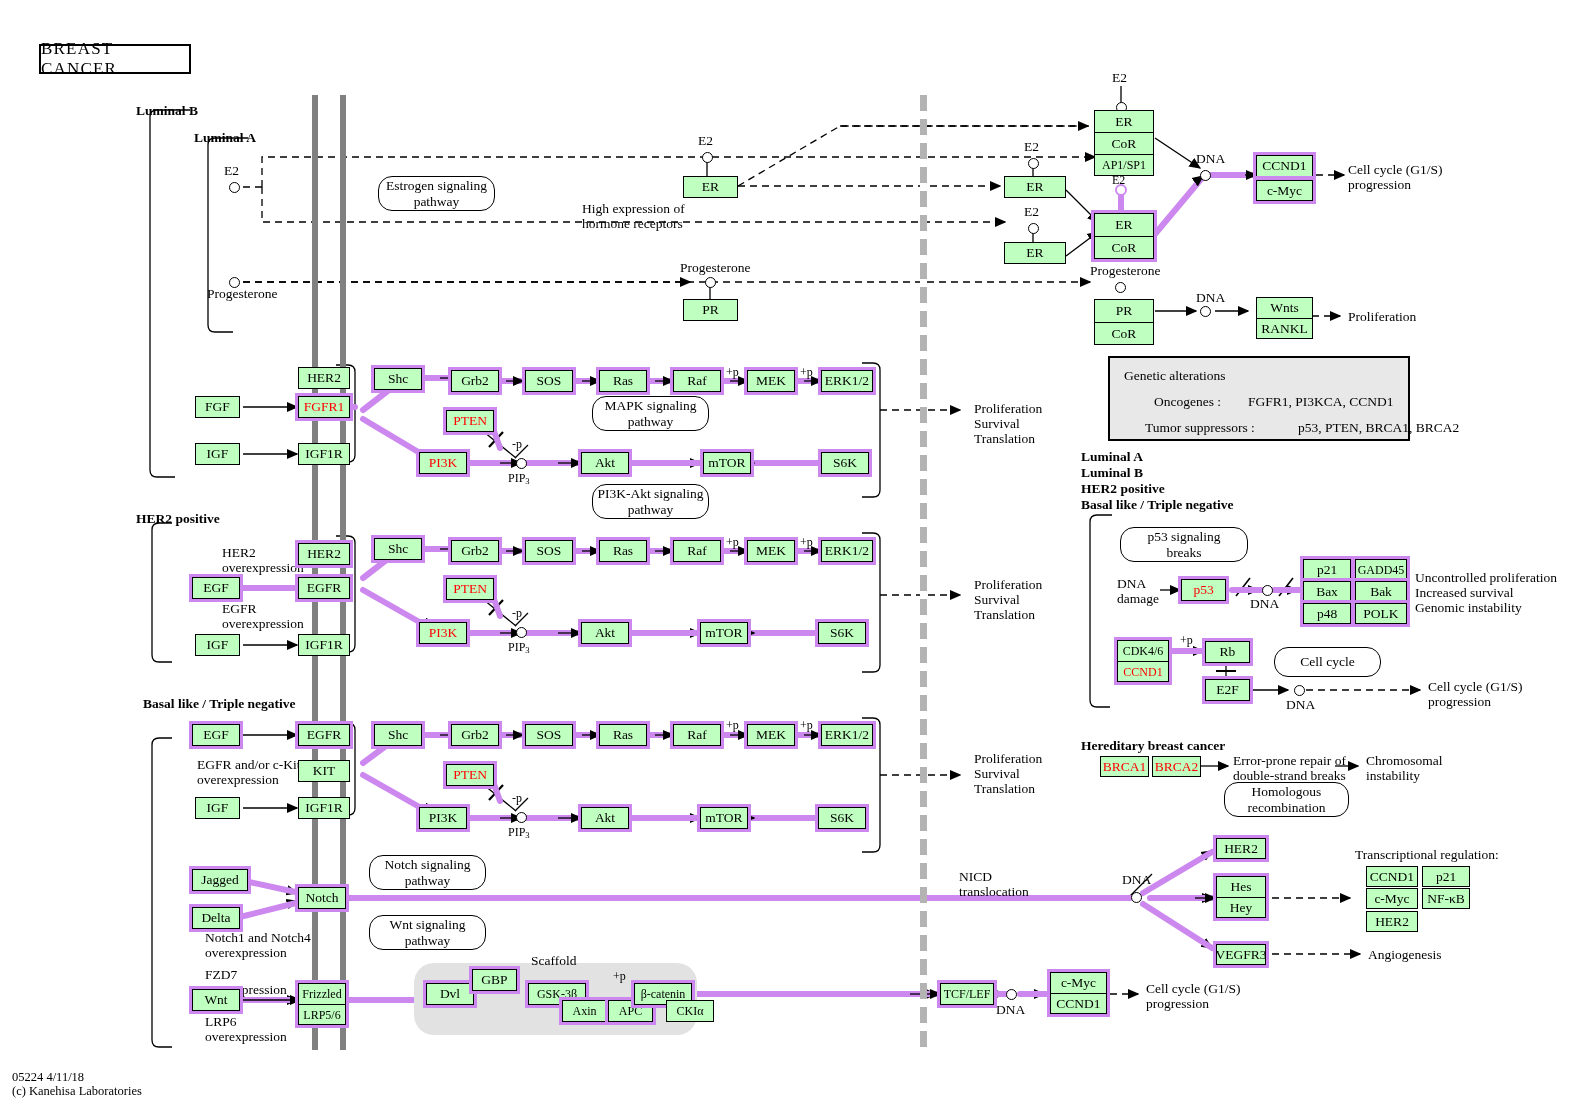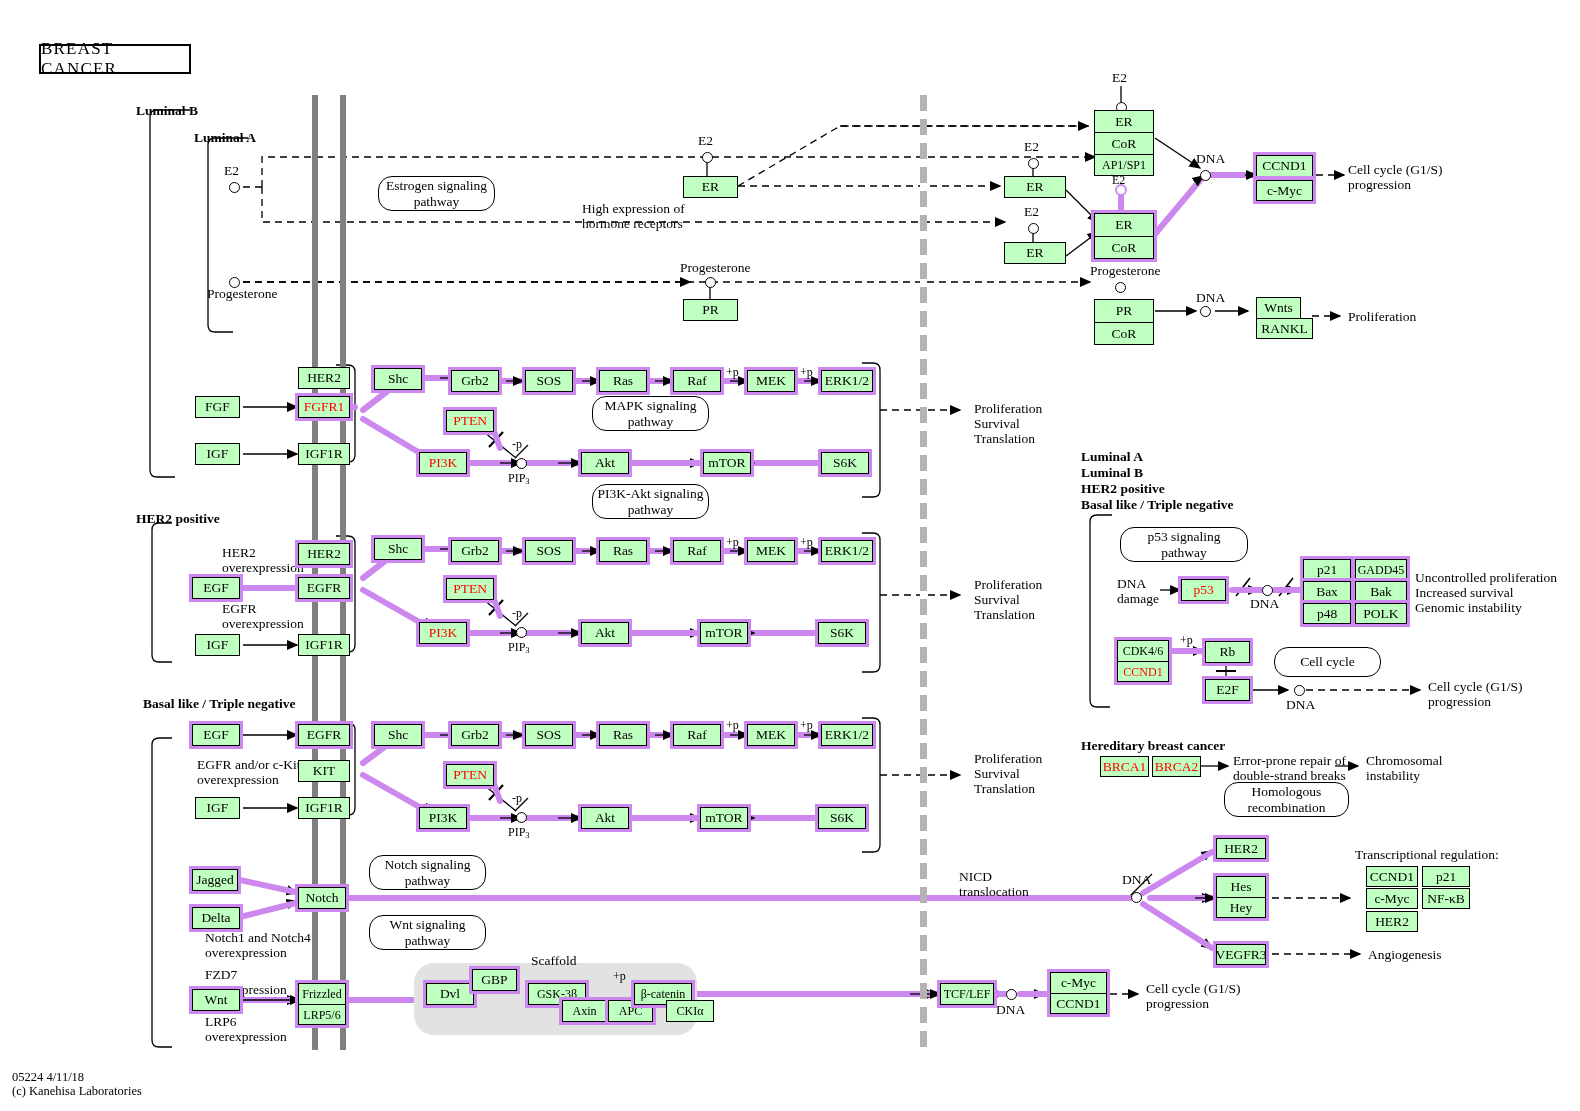--- a/index.html
+++ b/index.html
@@ -464,21 +464,21 @@
 pathway</div>
   <div class="capsule" style="left:592px; top:396px; width:117px; height:35px;">MAPK signaling
 pathway</div>
   <div class="capsule" style="left:592px; top:484px; width:117px; height:35px;">PI3K-Akt signaling
 pathway</div>
   <div class="capsule" style="left:369px; top:855px; width:117px; height:35px;">Notch signaling
 pathway</div>
   <div class="capsule" style="left:369px; top:915px; width:117px; height:35px;">Wnt signaling
 pathway</div>
   <div class="capsule" style="left:1120px; top:527px; width:128px; height:35px;">p53 signaling
-pathway</div>
+breaks</div>
   <div class="capsule" style="left:1274px; top:647px; width:107px; height:30px;">Cell cycle</div>
   <div class="capsule" style="left:1224px; top:782px; width:125px; height:35px;">Homologous
 recombination</div>
 
   <div class="complex" style="left:1094px; top:110px; width:60px;">
     <div class="node" style="width:60px; height:22px;">ER</div>
     <div class="node" style="width:60px; height:22px;">CoR</div>
     <div class="node small" style="width:60px; height:22px;">AP1/SP1</div>
   </div>
 
@@ -497,30 +497,37 @@
     <div class="node" style="width:60px; height:23px;">PR</div>
     <div class="node" style="width:60px; height:23px;">CoR</div>
   </div>
 
   <div class="complex" style="left:1256px; top:155px; width:57px;">
     <div class="node hl" style="width:57px; height:21px; margin-bottom:4px;">CCND1</div>
     <div class="node hl" style="width:57px; height:21px;">c-Myc</div>
   </div>
 
   <div class="complex" style="left:1256px; top:297px; width:57px;">
-    <div class="node" style="width:45px; height:21px;">Wnts</div>
+    <div class="node" style="width:57px; height:21px;">Wnts</div>
     <div class="node" style="width:57px; height:21px;">RANKL</div>
   </div>
 
   <div class="lbl" style="left:1348px; top:162px;">Cell cycle (G1/S)
 progression</div>
   <div class="lbl" style="left:1348px; top:309px;">Proliferation</div>
   <div class="lbl" style="left:582px; top:201px;">High expression of
 hormone receptors</div>
 
+  <div class="infobox" style="left:1108px; top:356px; width:302px; height:85px;">
+    <div class="lbl" style="left:14px; top:10px; position:absolute;">Genetic alterations</div>
+    <div class="lbl" style="left:44px; top:36px; position:absolute;">Oncogenes :</div>
+    <div class="lbl" style="left:138px; top:36px; position:absolute;">FGFR1, PI3KCA, CCND1</div>
+    <div class="lbl" style="left:35px; top:62px; position:absolute;">Tumor suppressors :</div>
+    <div class="lbl" style="left:188px; top:62px; position:absolute;">p53, PTEN, BRCA1, BRCA2</div>
+  </div>
 
   <div class="lbl bold" style="left:1081px; top:449px;">Luminal A</div>
   <div class="lbl bold" style="left:1081px; top:465px;">Luminal B</div>
   <div class="lbl bold" style="left:1081px; top:481px;">HER2 positive</div>
   <div class="lbl bold" style="left:1081px; top:497px;">Basal like / Triple negative</div>
 
   <div class="node" style="left:195px; top:396px; width:45px; height:22px;">FGF</div>
   <div class="node" style="left:195px; top:443px; width:45px; height:22px;">IGF</div>
   <div class="node" style="left:298px; top:367px; width:52px; height:22px;">HER2</div>
   <div class="node hl red" style="left:298px; top:396px; width:52px; height:22px;">FGFR1</div>
@@ -597,21 +604,21 @@
   <div class="node hl red" style="left:446px; top:764px; width:48px; height:22px;">PTEN</div>
   <div class="node hl" style="left:419px; top:807px; width:48px; height:22px;">PI3K</div>
   <div class="node hl" style="left:581px; top:807px; width:48px; height:22px;">Akt</div>
   <div class="node hl" style="left:700px; top:807px; width:48px; height:22px;">mTOR</div>
   <div class="node hl" style="left:818px; top:807px; width:48px; height:22px;">S6K</div>
   <div class="lbl sm" style="left:512px; top:792px;">-p</div>
   <div class="lbl" style="left:974px; top:751px;">Proliferation
 Survival
 Translation</div>
 
-  <div class="node hl" style="left:192px; top:869px; width:46px; height:22px;">Jagged</div>
+  <div class="node hl" style="left:192px; top:869px; width:56px; height:22px;">Jagged</div>
   <div class="node hl" style="left:192px; top:907px; width:48px; height:22px;">Delta</div>
   <div class="node hl" style="left:298px; top:887px; width:48px; height:22px;">Notch</div>
   <div class="lbl" style="left:205px; top:930px;">Notch1 and Notch4
 overexpression</div>
   <div class="lbl" style="left:205px; top:967px;">FZD7
 overexpression</div>
   <div class="lbl" style="left:205px; top:1014px;">LRP6
 overexpression</div>
   <div class="lbl" style="left:959px; top:869px;">NICD
 translocation</div>

